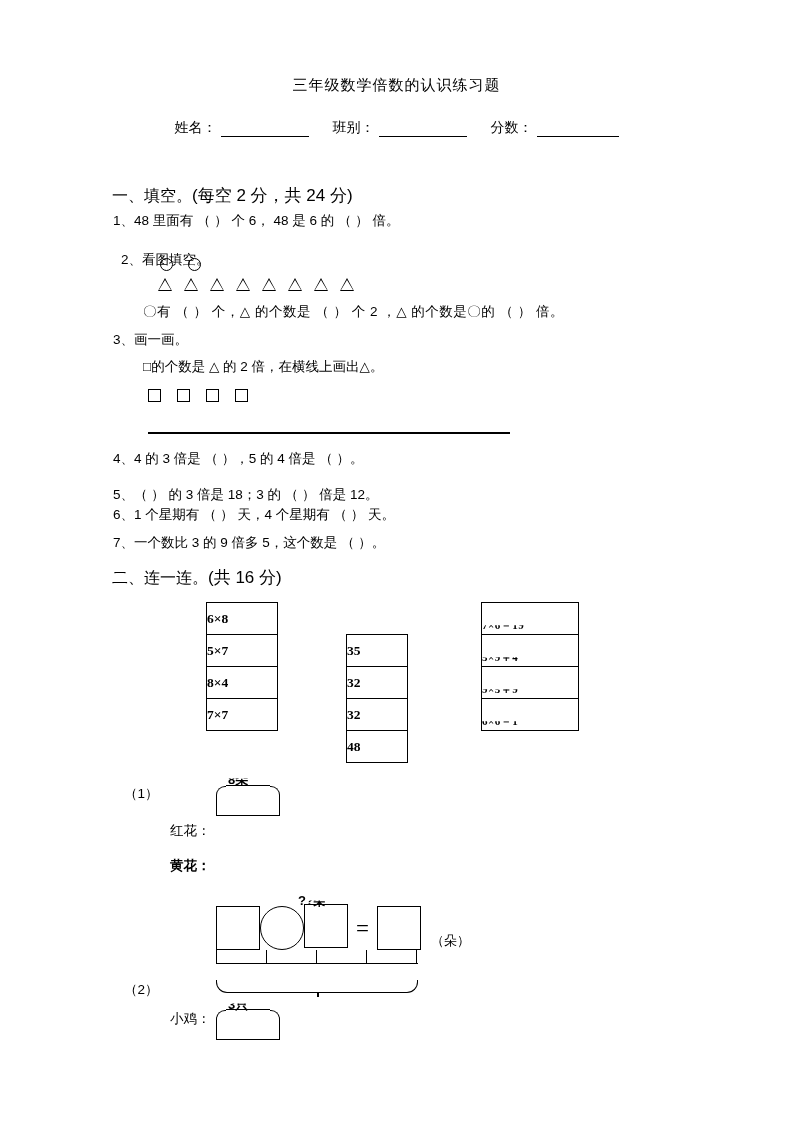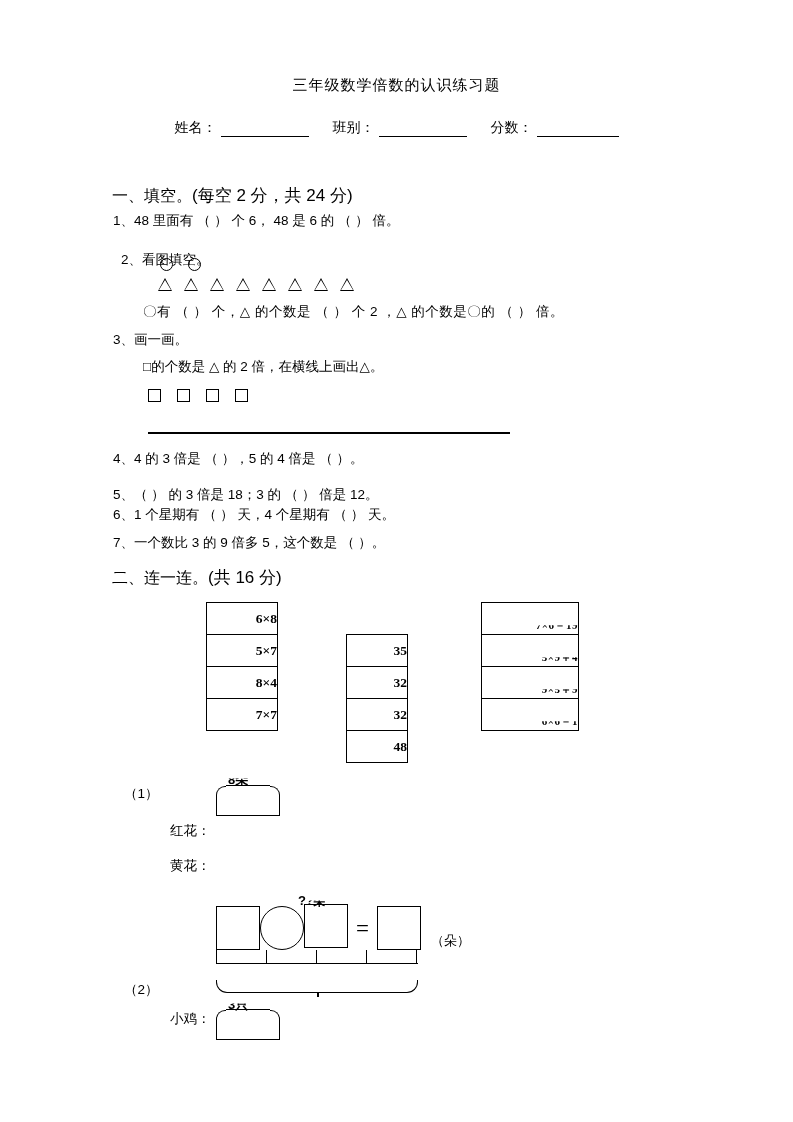--- a/index.html
+++ b/index.html
@@ -116,21 +116,21 @@
     height: 0;
   }
 
   
   .match-table {
     border: 1.6px solid #000;
     border-collapse: collapse;
   }
   .match-table td {
     border-top: 1.3px solid #000;
-    text-align: right;
+    text-align: left;
     font-weight: bold;
     font-size: 13.5px;
     font-family: "Liberation Serif", "DejaVu Serif", serif;
     padding: 0;
     height: 31px;
     vertical-align: middle;
   }
   .match-table tr:first-child td { border-top: none; }
 
   
@@ -426,21 +426,21 @@
     <span class="tk" style="left:150px;"></span>
     <span class="tk" style="left:200px;"></span>
   </div>
 
   <div class="abs brace-bottom" style="left:216px; top:828px;">
     <span class="half hl"></span>
     <span class="half hr"></span>
     <span class="stem"></span>
   </div>
 
-  <div class="abs qline" style="left:170px; top:857px;">黄花：</div>
+  <div class="abs qline" style="left:170px; top:857px;font-weight:bold;">黄花：</div>
 
   <div class="abs eqrow" style="left:216px; top:904px;">
     <span class="eqbox"></span>
     <span class="eqcircle"></span>
     <span style="position:relative;">
       <span class="abs" style="left:-6px; top:-13px; white-space:nowrap;">
         <span class="qmark">?</span><span class="clip-label">?朵</span>
       </span>
       <span class="eqbox" style="display:inline-block;"></span>
     </span>

